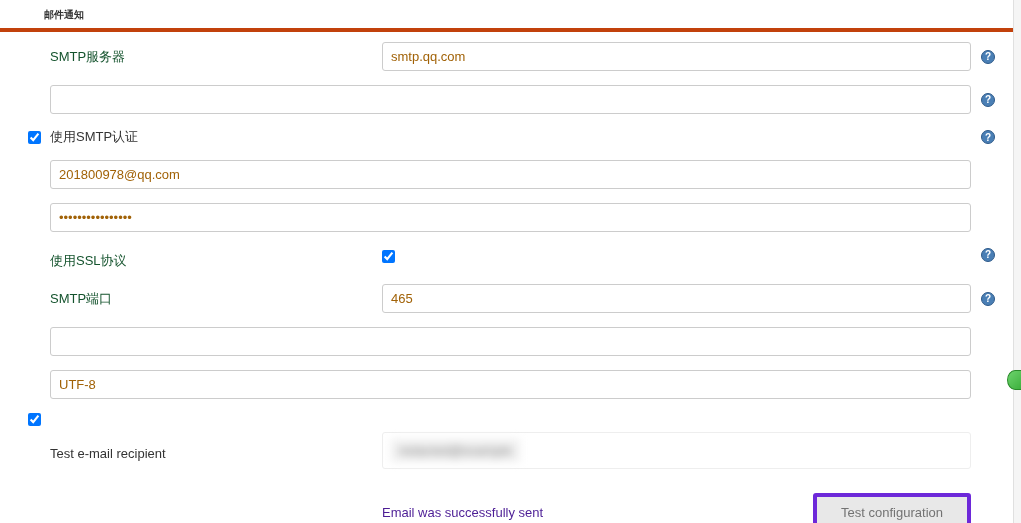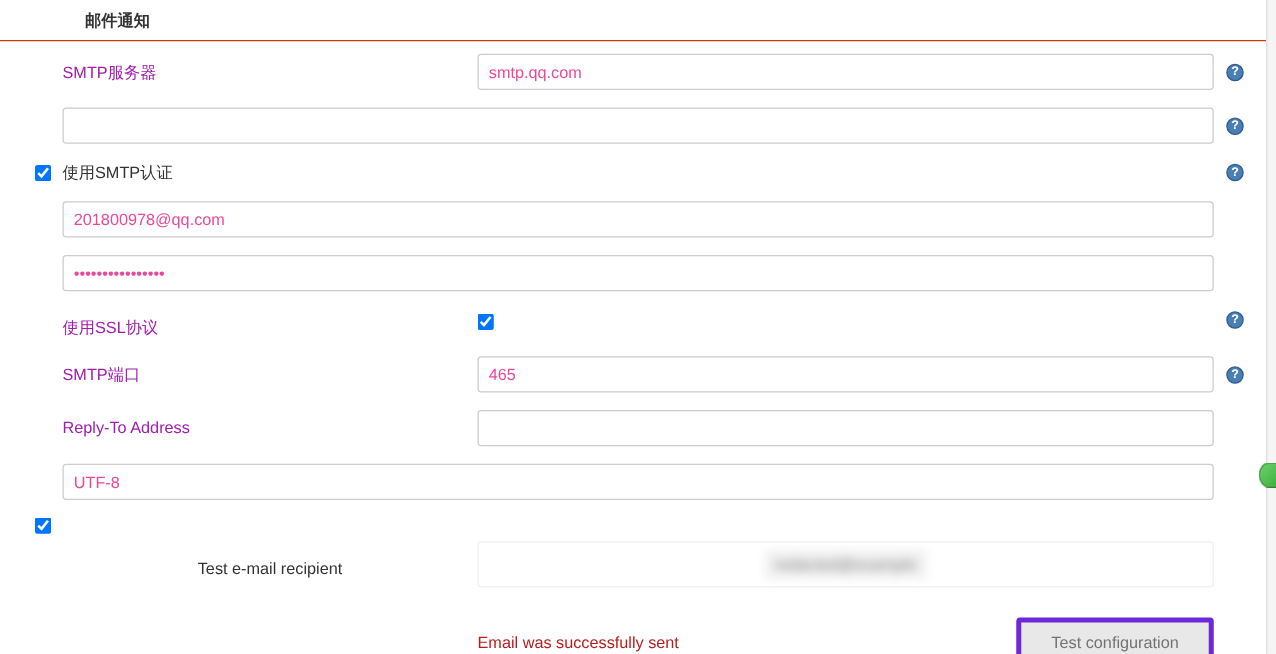--- a/index.html
+++ b/index.html
@@ -10,56 +10,56 @@
     body {
       font-family: Arial, "Microsoft YaHei", sans-serif;
       font-size: 13px;
       color: #333;
       background: #fff;
       padding: 0;
       width: 1021px;
     }
     .section-title {
       font-weight: bold;
-      font-size: 13px;
-      padding: 8px 0 6px 68px;
-      border-bottom: 1px solid #c2410c;
+      font-size: 10px;
+      padding: 8px 0 6px 44px;
+      border-bottom: 4px solid #c2410c;
     }
     .form-container {
       padding: 10px 20px 20px 50px;
     }
     .form-row {
       display: flex;
       align-items: flex-start;
       margin-bottom: 14px;
       position: relative;
     }
     .label-col {
       width: 332px;
       padding-top: 6px;
       font-size: 13px;
-      color: #a21caf;
+      color: #14532d;
       display: flex;
       align-items: center;
     }
     .input-col {
       flex: 1;
       display: flex;
       align-items: center;
       padding-right: 30px;
       position: relative;
     }
     input[type="text"],
     input[type="password"] {
       width: 100%;
       padding: 6px 8px;
       border: 1px solid #ccc;
       border-radius: 3px;
       font-size: 13px;
-      color: #ec4899;
+      color: #a16207;
       background: #fff;
     }
     input[type="checkbox"] {
       width: 13px;
       height: 13px;
       cursor: pointer;
     }
     .help-icon {
       position: absolute;
       right: 6px;
@@ -96,21 +96,21 @@
     .status-row {
       display: flex;
       margin-top: 12px;
       align-items: center;
     }
     .status-label-col {
       width: 332px;
     }
     .status-msg {
       font-size: 13px;
-      color: #b91c1c;
+      color: #4c1d95;
     }
     .test-button {
       background: #e8e8e8;
       border: 4px solid #6d28d9;
       border-radius: 3px;
       padding: 8px 24px;
       font-size: 13px;
       color: #737373;
       cursor: pointer;
     }
@@ -119,21 +119,20 @@
       color: #888;
       background: #f0f0f0;
       padding: 4px 8px;
       display: inline-block;
       min-width: 120px;
     }
     .test-recipient-row {
       display: flex;
       align-items: center;
       margin-bottom: 24px;
-      text-align: center;
     }
     .test-recipient-label {
       width: 332px;
       font-size: 13px;
       padding-top: 6px;
     }
     .test-recipient-input-col {
       flex: 1;
       padding-right: 30px;
     }
@@ -221,21 +220,20 @@
 
   <div class="form-row">
     <div class="label-col">SMTP端口</div>
     <div class="input-col">
       <input type="text" value="465" style="">
       <span class="help-icon">?</span>
     </div>
   </div>
 
   <div class="form-row">
-    <div class="label-col">Reply-To Address</div>
     <div class="input-col">
       <input type="text" value="" style="">
     </div>
   </div>
 
   <div class="form-row">
     <div class="input-col">
       <input type="text" value="UTF-8" style="">
     </div>
   </div>

